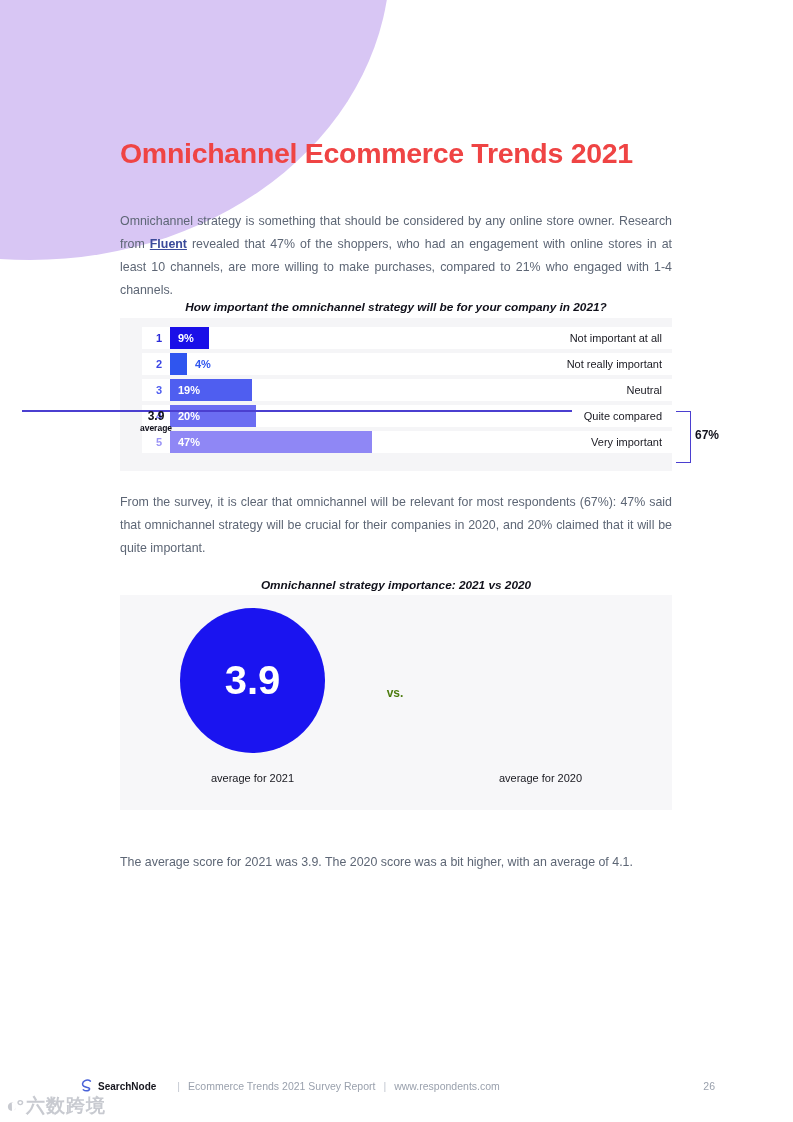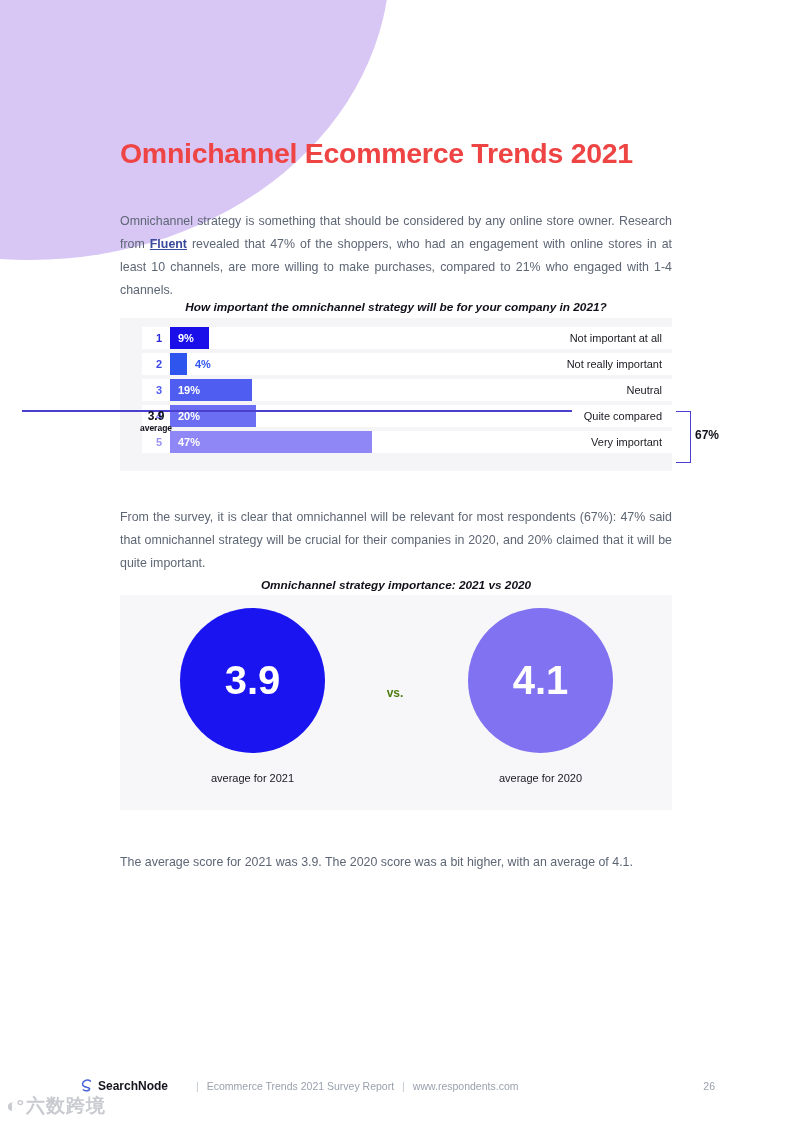--- a/index.html
+++ b/index.html
@@ -62,21 +62,21 @@
     line-height: 23px;
     color: #5d6675;
     text-align: justify;
   }
   .para a.inline-link {
     color: #3a4a9a;
     font-weight: bold;
     text-decoration: underline;
   }
   .p1 { top: 198px; }
-  .p2 { top: 494px; }
+  .p2 { top: 479px; }
   .p3 { top: 839px; width: 560px; text-align: left; }
 
   
   .chart1-title {
     position: absolute;
     left: 120px;
     top: 300px;
     width: 552px;
     text-align: center;
     font-size: 11.8px;
@@ -250,22 +250,22 @@
     color: #9aa1ad;
   }
   .footer .logo-mark {
     margin-right: 5px;
     display: inline-block;
     line-height: 0;
   }
   .footer .brand {
     color: #15151d;
     font-weight: bold;
-    font-size: 12px;
-    margin-right: 20px;
+    font-size: 10px;
+    margin-right: 13px;
   }
   .footer .sep { margin: 0 8px; color: #c2c7d0; }
   .footer .page-num {
     margin-left: auto;
     color: #9aa1ad;
   }
 
   
   .watermark {
     position: absolute;
@@ -345,21 +345,20 @@
 </div>
 <div class="bracket"></div>
 <div class="bracket-label">67%</div>
 
 <p class="para p2">From the survey, it is clear that omnichannel will be relevant for most respondents (67%): 47% said that omnichannel strategy will be crucial for their companies in 2020, and  20% claimed that it will be quite important.</p>
 
 <div class="chart2-title">Omnichannel strategy importance: 2021 vs 2020</div>
 <div class="chart2-panel">
   <div class="circle circle-2021">3.9</div>
   <div class="vs-label">vs.</div>
-  <div class="circle circle-2020">4.1</div>
   <div class="circle-caption cap-2021">average for 2021</div>
   <div class="circle-caption cap-2020">average for 2020</div>
 </div>
 
 <p class="para p3">The average score for 2021 was 3.9. The 2020 score was a bit higher, with an average of 4.1.</p>
 
 <div class="footer">
   <span class="logo-mark">
     <svg width="13" height="14" viewBox="0 0 13 14" aria-hidden="true">
       <path d="M10.4 2.1C8.9 0.9 6.4 0.9 4.6 1.9 2.3 3.2 1.9 5.8 3.6 7.2c1 0.8 2.3 1 3.6 1.2 1.1 0.2 2 0.5 2.3 1.2 0.3 0.9-0.6 1.8-2 2.1-1.5 0.3-3.2-0.1-4.2-1" fill="none" stroke="#4a63d8" stroke-width="1.5" stroke-linecap="round"></path>

